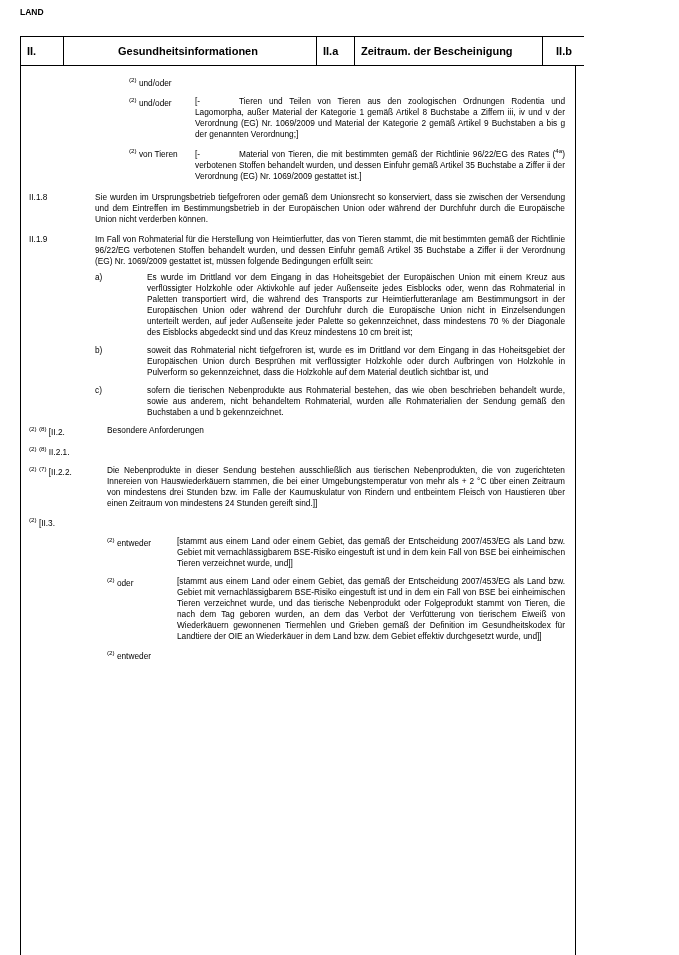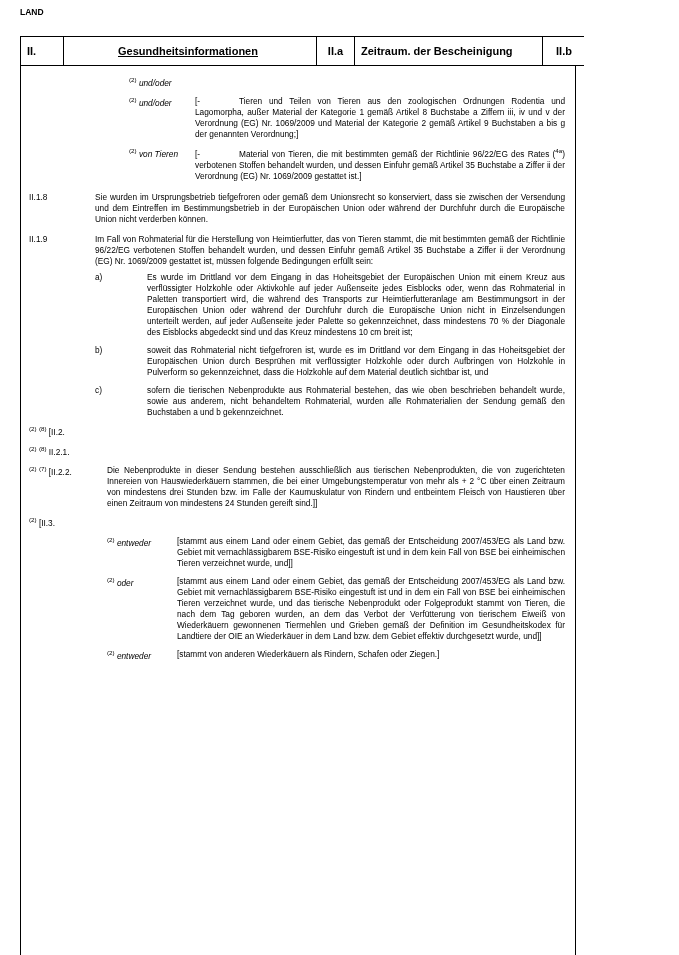--- a/index.html
+++ b/index.html
@@ -47,25 +47,25 @@
   }
   .title-table td {
     border: 1px solid #000;
     padding: 5px 6px;
     vertical-align: middle;
     font-weight: bold;
     height: 18px;
   }
   .tt-num { width: 30px; }
   .tt-title { width: 240px; }
-  .tt-iia { width: 25px; text-align: center; }
+  .tt-iia { width: 25px; }
   .tt-iia-label { width: 175px; font-weight: normal; }
   .tt-iib { width: 30px; text-align: center; }
   .tt-last { width: auto; border-right: 1px solid #000; position: relative; }
-  .title-table .tt-title-inner { padding-left: 48px; text-decoration: underline; }
+  .title-table .tt-title-inner { padding-left: 48px; }
   
   .body-frame {
     border-left: 1px solid #000;
     border-right: 1px solid #000;
     border-bottom: 1px solid #000;
     border-top: none;
     padding: 10px 10px 8px 6px;
     box-sizing: border-box;
     height: 902px;
     font-size: 8.3px;
@@ -102,21 +102,21 @@
     width: 52px;
     box-sizing: border-box;
   }
   .sub-marker.narrow { width: 30px; }
   .sub-marker.med { width: 70px; }
   .sub-content {
     flex: 1 1 auto;
     text-align: justify;
   }
   .sup { font-size: 6.2px; vertical-align: super; }
-  .ital { font-style: italic; }
+  .ital { }
   .tight { margin-bottom: 5px; }
   .blockline { margin-bottom: 9px; }
 </style>
 </head>
 <body>
 
 <div class="page">
 
   <div class="doc-header">
     <div class="left">LAND</div>
@@ -191,20 +191,21 @@
       <div class="sub-marker">c)</div>
       <div class="sub-content">sofern die tierischen Nebenprodukte aus Rohmaterial bestehen, das wie oben beschrieben behandelt wurde, sowie aus anderem, nicht behandeltem Rohmaterial, wurden alle Rohmaterialien der Sendung gemäß den Buchstaben a und b gekennzeichnet.</div>
     </div>
 
     <div class="row" style="margin-top:6px;">
       <div class="marker wide">
         <span class="sup">(2)</span>
         <span class="sup">(8)</span>
         <span>[II.2.</span>
       </div>
+      <div class="content nojust">Besondere Anforderungen</div>
     </div>
 
     <div class="row">
       <div class="marker wide">
         <span class="sup">(2)</span>
         <span class="sup">(8)</span>
         <span>II.2.1.</span>
       </div>
     </div>
 
@@ -238,17 +239,16 @@
         <span class="ital">oder</span>
       </div>
       <div class="sub-content">[stammt aus einem Land oder einem Gebiet, das gemäß der Entscheidung 2007/453/EG als Land bzw. Gebiet mit vernachlässigbarem BSE-Risiko eingestuft ist und in dem ein Fall von BSE bei einheimischen Tieren verzeichnet wurde, und das tierische Nebenprodukt oder Folgeprodukt stammt von Tieren, die nach dem Tag geboren wurden, an dem das Verbot der Verfütterung von tierischem Eiweiß von Wiederkäuern gewonnenen Tiermehlen und Grieben gemäß der Definition im Gesundheitskodex für Landtiere der OIE an Wiederkäuer in dem Land bzw. dem Gebiet effektiv durchgesetzt wurde, und]]</div>
     </div>
 
     <div class="sub-row" style="margin-left:80px;margin-top:4px;">
       <div class="sub-marker med">
         <span class="sup">(2)</span>
         <span class="ital">entweder</span>
       </div>
-      <div class="sub-content nojust">[stammt von anderen Wiederkäuern als Rindern, Schafen oder Ziegen.]</div>
     </div>
 
   </div>
 </div>
 
 </body></html>

